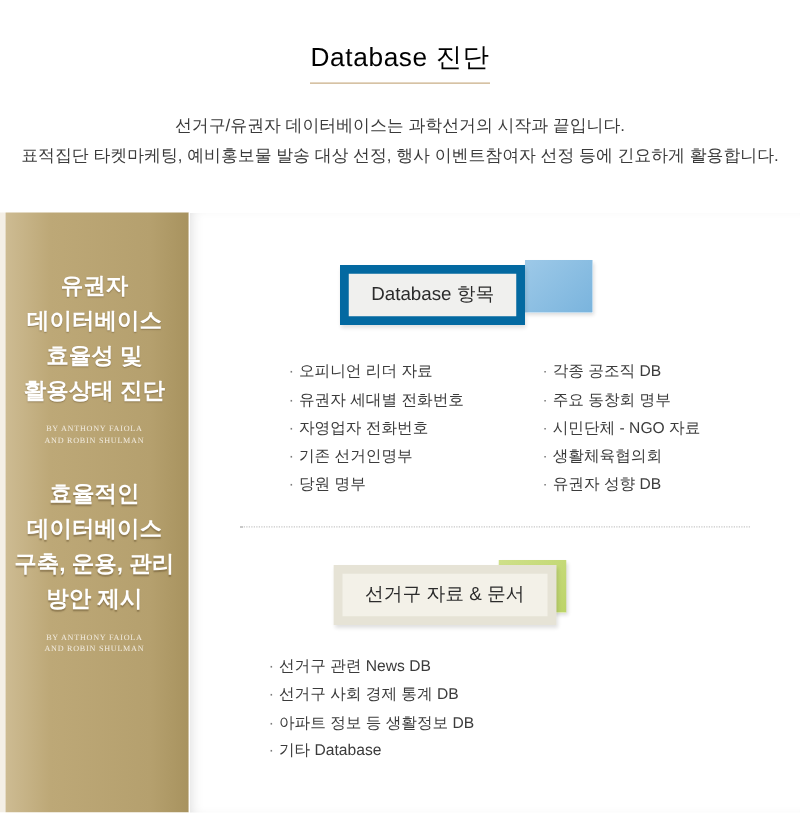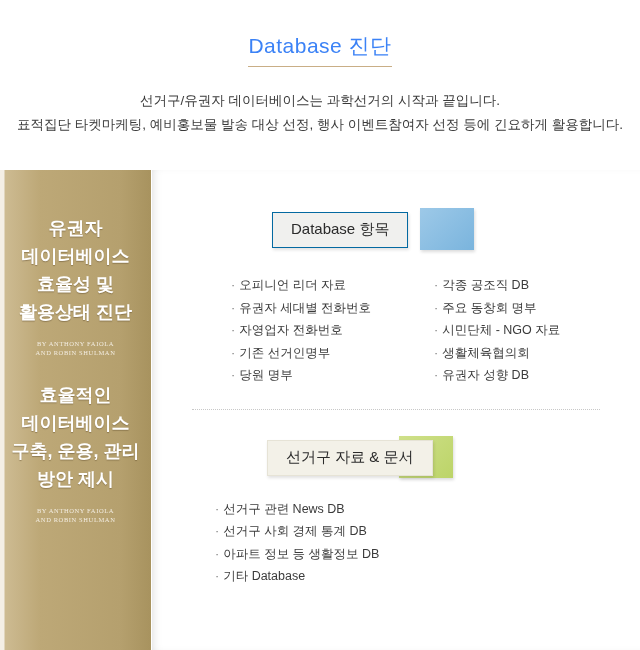--- a/index.html
+++ b/index.html
@@ -16,21 +16,21 @@
     background: #ffffff;
   }
 
   
   .header {
     text-align: center;
     padding-top: 32px;
   }
   .title {
     font-size: 21px;
-    color: #3b82f6;
+    color: #000000;
     letter-spacing: 0.5px;
     display: inline-block;
     padding-bottom: 6px;
     border-bottom: 1px solid #c9ae86;
   }
   .subtitle-block {
     margin-top: 22px;
     color: #3a3a3a;
     font-size: 13.5px;
     line-height: 1.75;
@@ -99,21 +99,21 @@
     top: -4px; left: 148px;
     width: 54px; height: 42px;
     transform: rotate(0deg);
   }
   .sec-head .tab {
     position: relative;
     z-index: 2;
     display: inline-block;
     padding: 7px 18px 8px 18px;
     background: #f0f0ee;
-    border: 1px solid #0369a1;
+    border: 7px solid #0369a1;
     font-size: 15px;
     color: #2b2b2b;
     box-shadow: 1px 2px 3px rgba(0,0,0,.12);
   }
   .sec-head .tab.alt {
     background: #f3f1e8;
     border-color: #e6e3d6;
   }
   .note.blue  { background: linear-gradient(135deg,#9dc9e8,#7ab4dd); box-shadow: 1px 2px 3px rgba(0,0,0,.14); }
   .note.green { background: linear-gradient(135deg,#cfe08a,#bcd468); box-shadow: 1px 2px 3px rgba(0,0,0,.14); }

